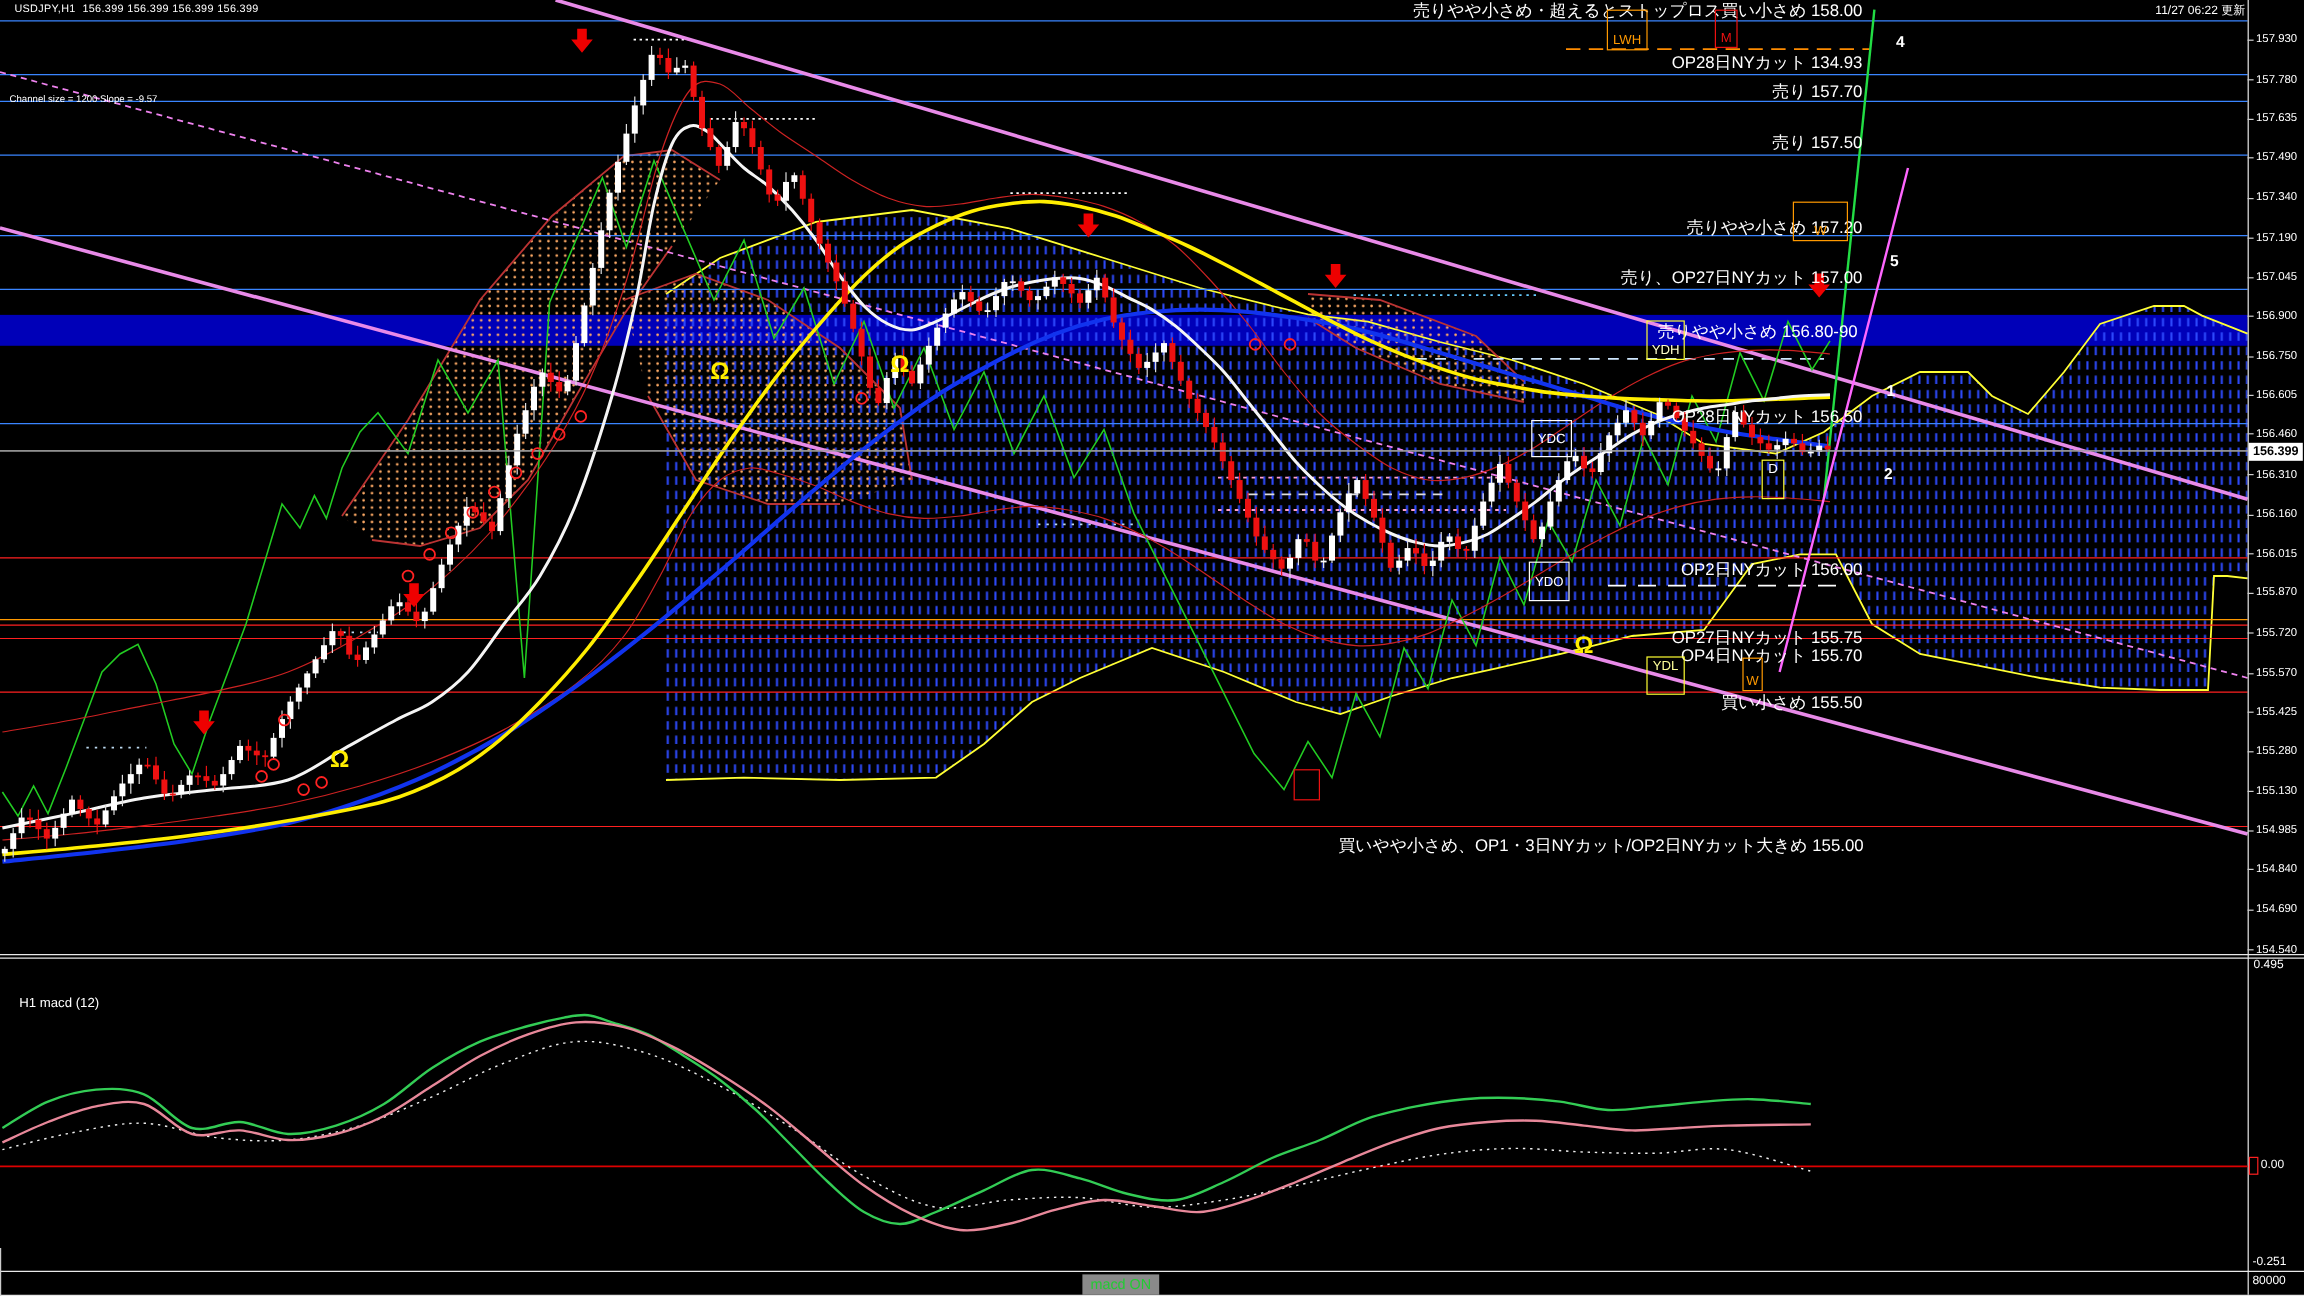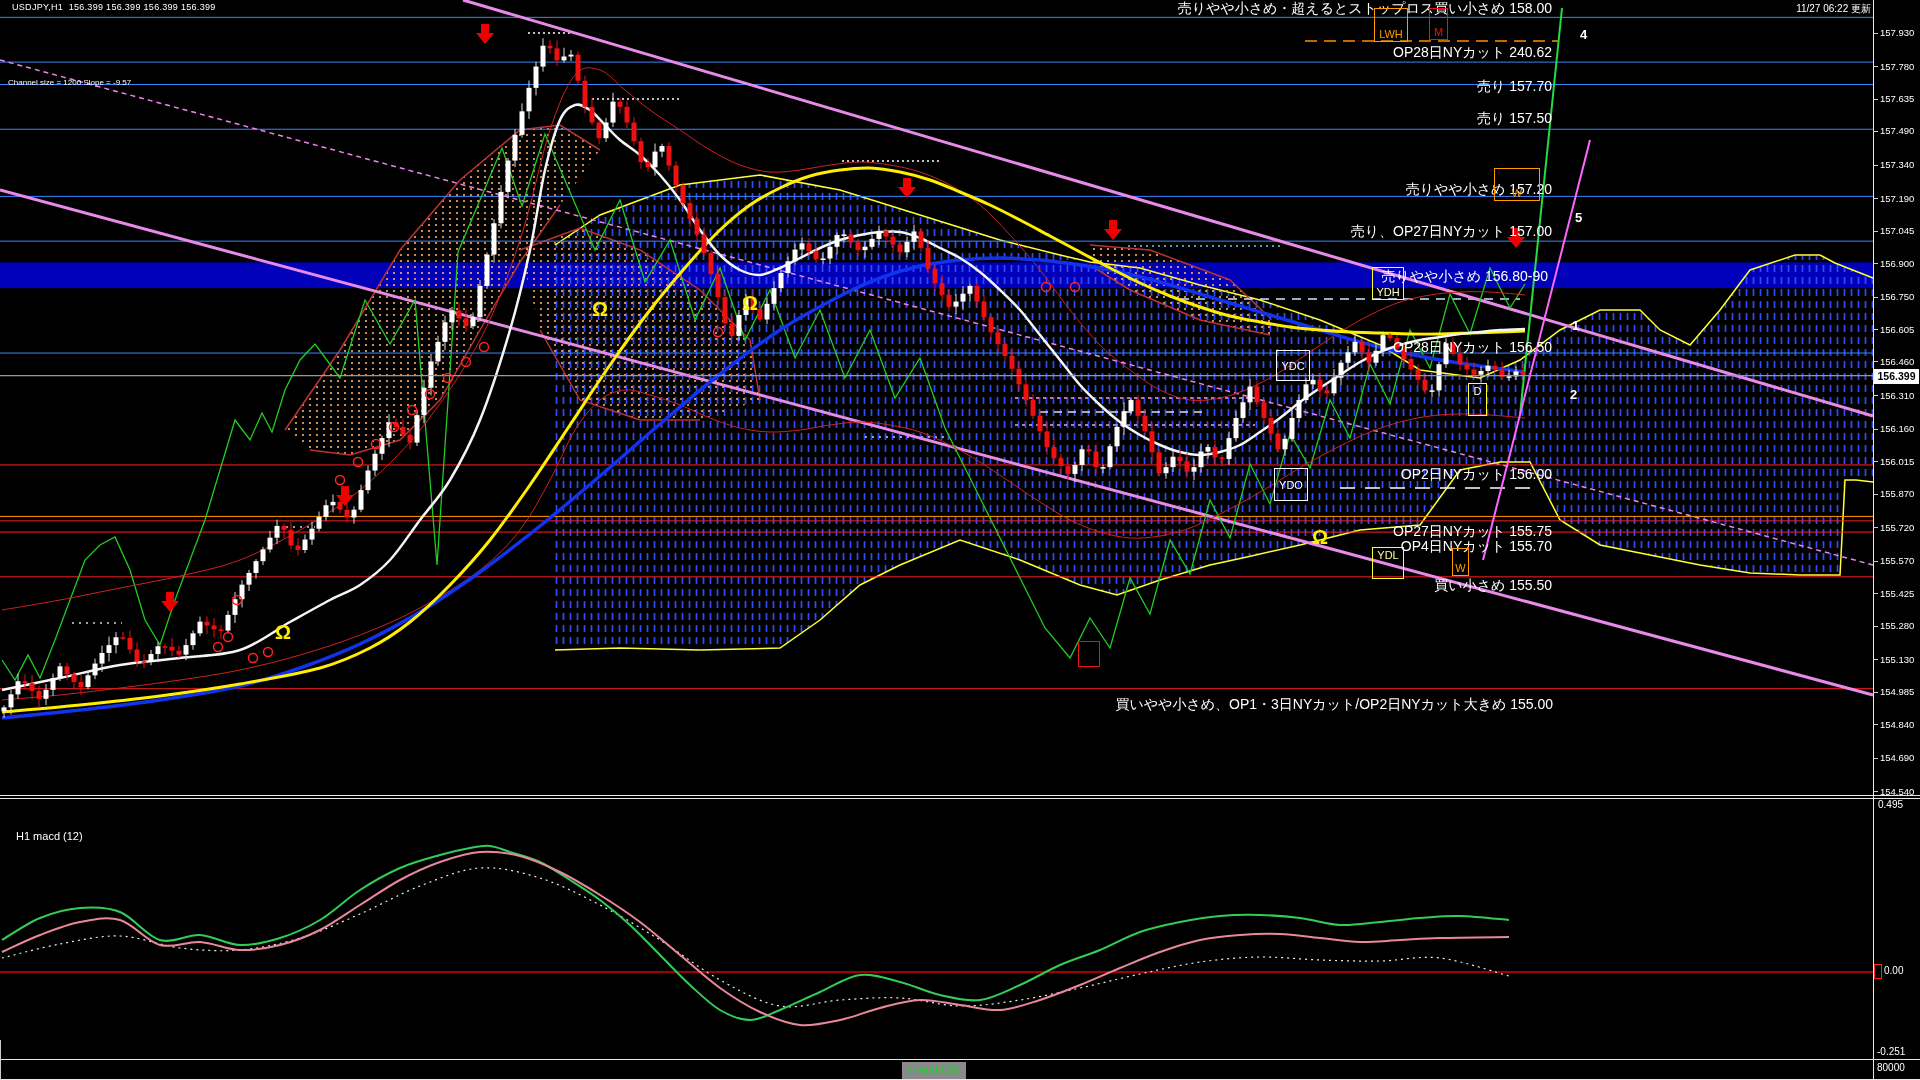--- a/index.html
+++ b/index.html
@@ -651,33 +651,33 @@
       <div class="pa-tick" style="top: 724.052px;"></div>
       <div class="pa-label" style="top: 718.552px; text-align: center;">154.840</div>
       <div class="pa-tick" style="top: 757.622px;"></div>
       <div class="pa-label" style="top: 752.122px;">154.690</div>
       <div class="pa-tick" style="top: 791.192px;"></div>
       <div class="pa-label" style="top: 785.692px;">154.540</div>
       <div class="pa-current" style="top: 368.648px;">156.399</div>
     </div>
   <div id="annotations">
       <div class="ann-text" style="left: 1552px; top: 0px;">売りやや小さめ・超えるとストップロス買い小さめ 158.00</div>
-      <div class="ann-text" style="left: 1552px; top: 44px;">OP28日NYカット 240.62</div>
-      <div class="ann-text" style="left: 1552px; top: 78px;">売り 157.70</div>
+      <div class="ann-text" style="left: 1552px; top: 44px;">OP28日NYカット 134.93</div>
+      <div class="ann-text" style="left: 1552px; top: 68px;">売り 157.70</div>
       <div class="ann-text" style="left: 1552px; top: 110px;">売り 157.50</div>
       <div class="ann-text" style="left: 1552px; top: 181px;">売りやや小さめ 157.20</div>
       <div class="ann-text" style="left: 1552px; top: 223px;">売り、OP27日NYカット 157.00</div>
       <div class="ann-text" style="left: 1548px; top: 268px;">売りやや小さめ 156.80-90</div>
       <div class="ann-text" style="left: 1552px; top: 339px;">OP28日NYカット 156.50</div>
       <div class="ann-text" style="left: 1552px; top: 466px;">OP2日NYカット 156.00</div>
       <div class="ann-text" style="left: 1552px; top: 523px;">OP27日NYカット 155.75</div>
       <div class="ann-text" style="left: 1552px; top: 538px;">OP4日NYカット 155.70</div>
       <div class="ann-text" style="left: 1552px; top: 577px;">買い小さめ 155.50</div>
       <div class="ann-text" style="left: 1553px; top: 696px;">買いやや小さめ、OP1・3日NYカット/OP2日NYカット大きめ 155.00</div>
-      <div class="ann-box" style="left: 1339px; top: 8px; width: 34px; height: 34px; border: 1px solid rgb(255, 153, 0); margin-left: 35px;">
+      <div class="ann-box" style="left: 1339px; top: 8px; width: 34px; height: 34px; border: 1px solid rgb(255, 153, 0);">
         <span style="color: rgb(255, 153, 0); bottom: 1px;">LWH</span>
       </div>
       <div class="ann-box" style="left: 1429px; top: 8px; width: 19px; height: 32px; border: 1px solid rgb(238, 17, 17);">
         <span style="color: rgb(238, 17, 17); bottom: 1px;">M</span>
       </div>
       <div class="ann-box" style="left: 1494px; top: 168px; width: 46px; height: 33px; border: 1px solid rgb(255, 153, 0);">
         <span style="color: rgb(255, 153, 0); bottom: 1px;">W</span>
       </div>
       <div class="ann-box" style="left: 1372px; top: 267px; width: 32px; height: 33px; border: 1px solid rgb(255, 255, 51);">
         <span style="color: rgb(255, 255, 204); bottom: 1px;">YDH</span>

